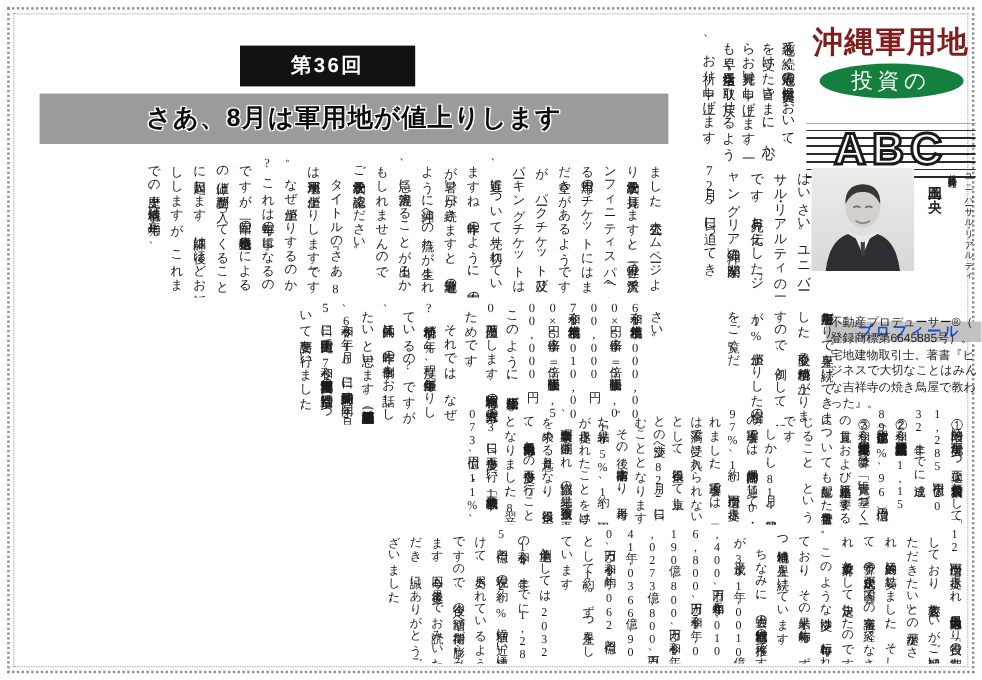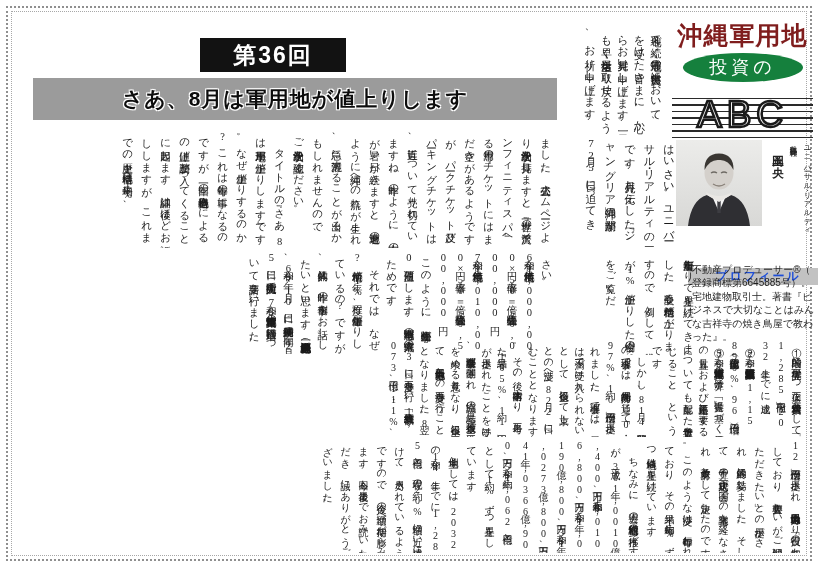--- a/index.html
+++ b/index.html
@@ -21,43 +21,43 @@
     line-break:anywhere;
     overflow:hidden;
     text-align:start;
   }
 
   
   .series-box{
     position:absolute;left:200px;top:38px;width:146px;height:34px;
     background:#121212;color:#ffffff;
     font-family:"Liberation Sans","DejaVu Sans",sans-serif;
-    font-weight:900;font-size:23px;line-height:34px;text-align:center;letter-spacing:2px;
+    font-weight:900;font-size:17px;line-height:34px;text-align:center;letter-spacing:2px;
   }
   .headline-bar{
     position:absolute;left:33px;top:78px;width:524px;height:42px;
     background:#9b9b9b;
     font-family:"Liberation Sans","DejaVu Sans",sans-serif;
     font-weight:900;font-size:21px;line-height:42px;text-align:center;
     color:#0d0d0d;letter-spacing:1px;
     text-shadow:1px 1px 0 #fff,-1px -1px 0 #fff,1px -1px 0 #fff,-1px 1px 0 #fff,0 0 2px #fff;
   }
 
   
   .masthead{position:absolute;left:672px;top:20px;width:141px;
     font-family:"Liberation Sans","DejaVu Sans",sans-serif;text-align:center;}
   .mast-line1{font-size:25px;font-weight:900;letter-spacing:1px;color:#7f1d1d;line-height:30px;}
   .mast-oval{
     margin:3px auto 0;width:120px;height:29px;background:#15803d;border-radius:50%;
     color:#ffffff;font-size:18px;font-weight:400;line-height:29px;letter-spacing:4px;
   }
   .mast-abc{
-    margin-top:11px;height:46px;
+    margin-top:21px;height:46px;
     background:repeating-linear-gradient(to bottom,transparent 0 5px,#2a2a2a 5px 6.5px);
-    font-size:37px;font-weight:400;line-height:44px;letter-spacing:5px;
+    font-size:37px;font-weight:700;line-height:44px;letter-spacing:5px;
     color:#ffffff;-webkit-text-stroke:2.5px #1a1a1a;
   }
 
   
   .photo{position:absolute;left:676px;top:140px;width:86px;height:86px;overflow:hidden;}
   .caption{
     position:absolute;left:762px;top:140px;width:52px;height:92px;
     writing-mode:vertical-rl;text-orientation:upright;overflow:hidden;
     font-family:"Liberation Sans","DejaVu Sans",sans-serif;color:#222;
   }

